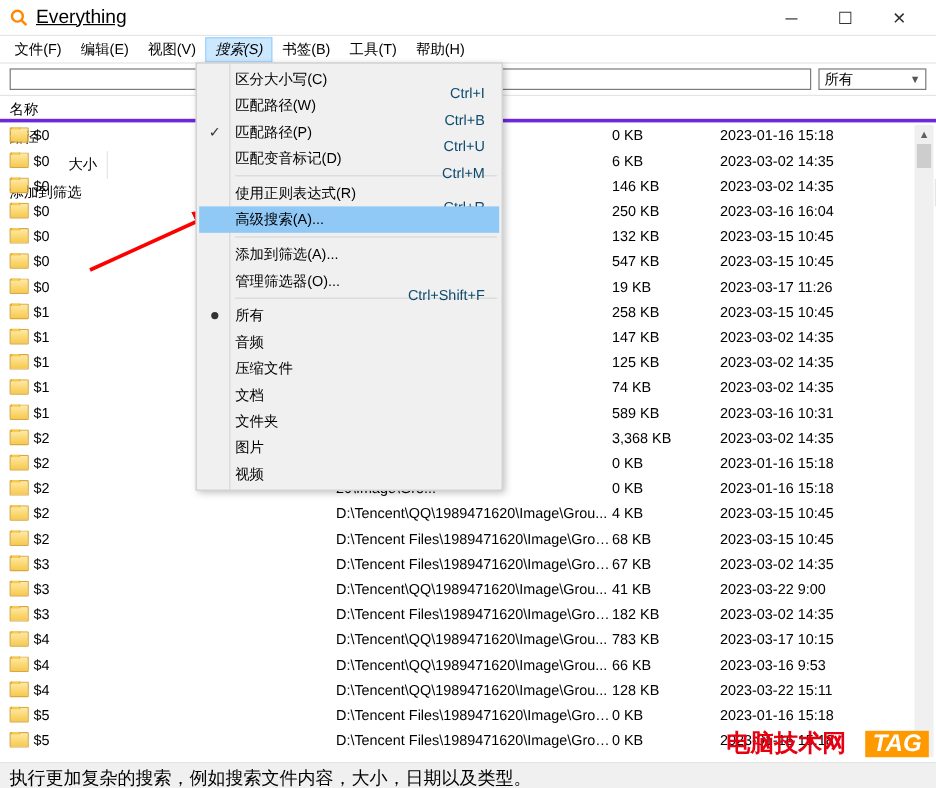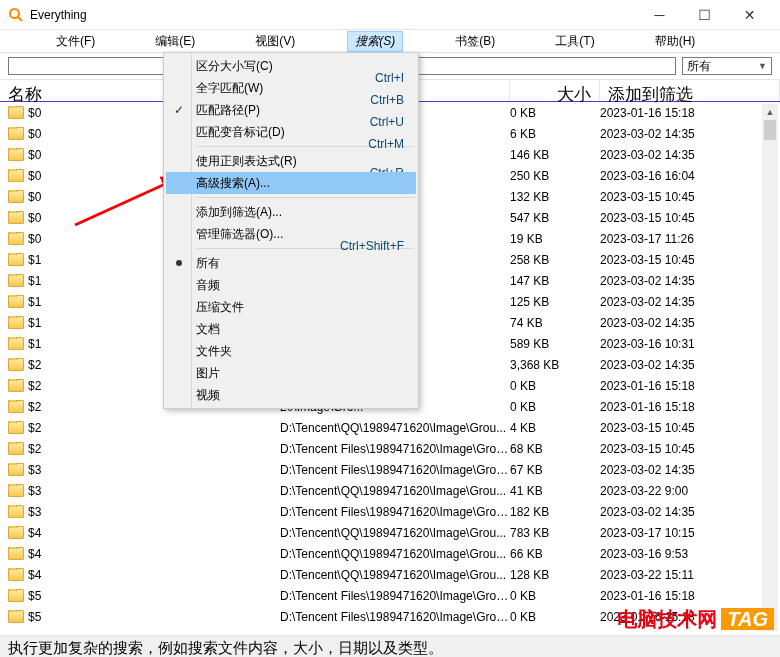--- a/index.html
+++ b/index.html
@@ -1,28 +1,28 @@
 <!DOCTYPE html>
 <html><head>
 <meta charset="utf-8">
 <style>
 * { box-sizing: border-box; margin: 0; padding: 0; font-family: "Microsoft YaHei", "Segoe UI", sans-serif; }
 body { width: 780px; height: 657px; background: #fff; overflow: hidden; position: relative; }
 .titlebar { height: 30px; display: flex; align-items: center; padding: 0 8px; border-bottom: 1px solid #e5e5e5; }
 .titlebar .icon { width: 16px; height: 16px; margin-right: 6px; }
-.titlebar .title { font-size: 12px; flex: 1; }
+.titlebar .title { font-size: 16px; flex: 1; text-decoration: underline; }
 .winbtns { display: flex; }
 .winbtn { width: 45px; height: 30px; display: flex; align-items: center; justify-content: center; font-size: 14px; color: #333; }
 .menubar { height: 22px; display: flex; align-items: center; padding: 0 4px; font-size: 12px; }
-.menuitem { padding: 2px 8px; margin-left: 44px; }
+.menuitem { padding: 2px 8px; }
 .menuitem.active { background: #cce8ff; border: 1px solid #99d1ff; padding: 1px 7px; font-style: italic; }
 .searchbar { height: 28px; display: flex; padding: 4px 8px; gap: 6px; border-top: 1px solid #e5e5e5; border-bottom: 1px solid #e5e5e5; }
 .searchinput { flex: 1; border: 1px solid #7a7a7a; font-size: 12px; padding: 0 4px; }
 .filtersel { width: 90px; border: 1px solid #7a7a7a; font-size: 12px; padding: 0 4px; background: #fff; display: flex; align-items: center; justify-content: space-between; }
-.headers { height: 22px; display: flex; font-size: 17px; border-bottom: 1px solid #6d28d9; }
+.headers { height: 22px; display: flex; font-size: 12px; border-bottom: 3px solid #6d28d9; flex-direction: column; }
 .headers .col { padding: 3px 8px; border-right: 1px solid #e5e5e5; }
 .col-name { width: 280px; }
 .col-path { width: 230px; }
 .col-size { width: 90px; text-align: right; padding-right: 12px; }
 .col-date { flex: 1; }
 .rows { position: relative; }
 .row { height: 21px; display: flex; font-size: 12px; align-items: center; }
 .row .c-name { width: 280px; padding-left: 8px; display: flex; align-items: center; gap: 4px; overflow: hidden; white-space: nowrap; }
 .row .c-path { width: 230px; overflow: hidden; white-space: nowrap; text-overflow: ellipsis; }
 .row .c-size { width: 90px; padding-right: 12px; }
@@ -41,21 +41,21 @@
 .statusbar { position: absolute; bottom: 0; left: 0; right: 0; height: 22px; border-top: 1px solid #e5e5e5; font-size: 15px; padding: 3px 8px; background: #f0f0f0; }
 .scrollbar { position: absolute; right: 2px; top: 104px; bottom: 26px; width: 16px; background: #f0f0f0; }
 .scrollthumb { position: absolute; left: 2px; right: 2px; top: 16px; height: 20px; background: #cdcdcd; }
 .scrollbtn { position: absolute; left: 0; right: 0; height: 16px; display: flex; align-items: center; justify-content: center; font-size: 9px; color: #606060; }
 .scrollbtn.up { top: 0; }
 .scrollbtn.down { bottom: 0; }
 .arrow { position: absolute; z-index: 5; pointer-events: none; }
 .watermark { position: absolute; right: 6px; bottom: 24px; z-index: 20; font-family: sans-serif; font-weight: bold; }
 .watermark .line1 { font-size: 20px; }
 .watermark .line1 .red { color: #e60012; }
-.watermark .line1 .tag { background: #ff9900; color: #fff; padding: 0 6px; margin-left: 4px; font-style: italic; }
+.watermark .line1 .tag { background: #ff9900; color: #fff; padding: 0 6px; margin-left: 16px; font-style: italic; }
 .watermark .line2 { font-size: 12px; color: #e60012; text-align: center; }
 </style>
 </head>
 <body>
 
 <div class="titlebar">
   <svg class="icon" viewBox="0 0 16 16">
       <circle cx="6.5" cy="6.5" r="4.5" fill="none" stroke="#ff8800" stroke-width="2"></circle>
       <line x1="10" y1="10" x2="14" y2="14" stroke="#ff8800" stroke-width="2"></line>
     </svg>
@@ -322,21 +322,21 @@
 
 <div class="dropdown" id="dropdown">
   <div class="dd-gutter"></div>
 <div class="dd-row">
       <div class="dd-check"></div>
       <div class="dd-label">区分大小写(C)</div>
       <div class="dd-accel">Ctrl+I</div>
     </div>
     <div class="dd-row">
       <div class="dd-check"></div>
-      <div class="dd-label">全字匹配(W)</div>
+      <div class="dd-label">匹配路径(W)</div>
       <div class="dd-accel">Ctrl+B</div>
     </div>
     <div class="dd-row">
       <div class="dd-check">✓</div>
       <div class="dd-label">匹配路径(P)</div>
       <div class="dd-accel">Ctrl+U</div>
     </div>
     <div class="dd-row">
       <div class="dd-check"></div>
       <div class="dd-label">匹配变音标记(D)</div>

